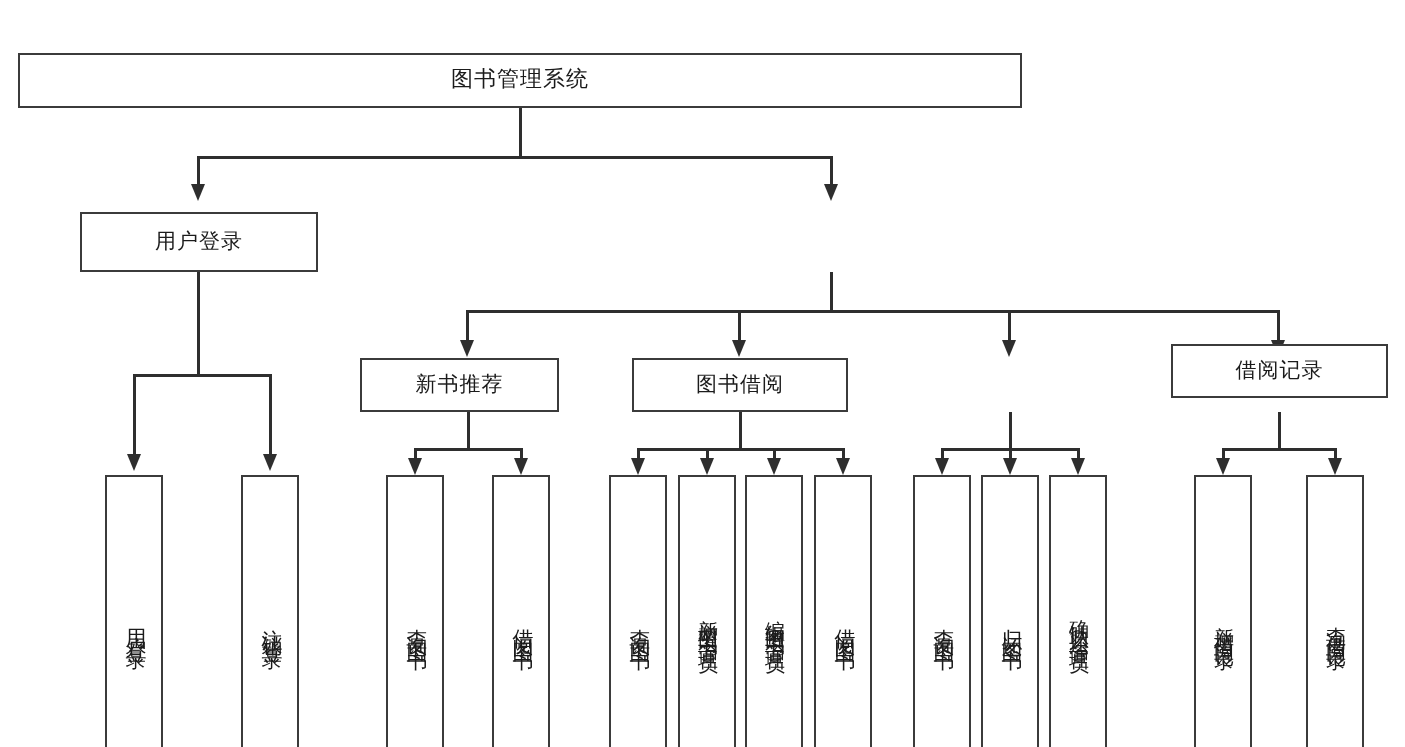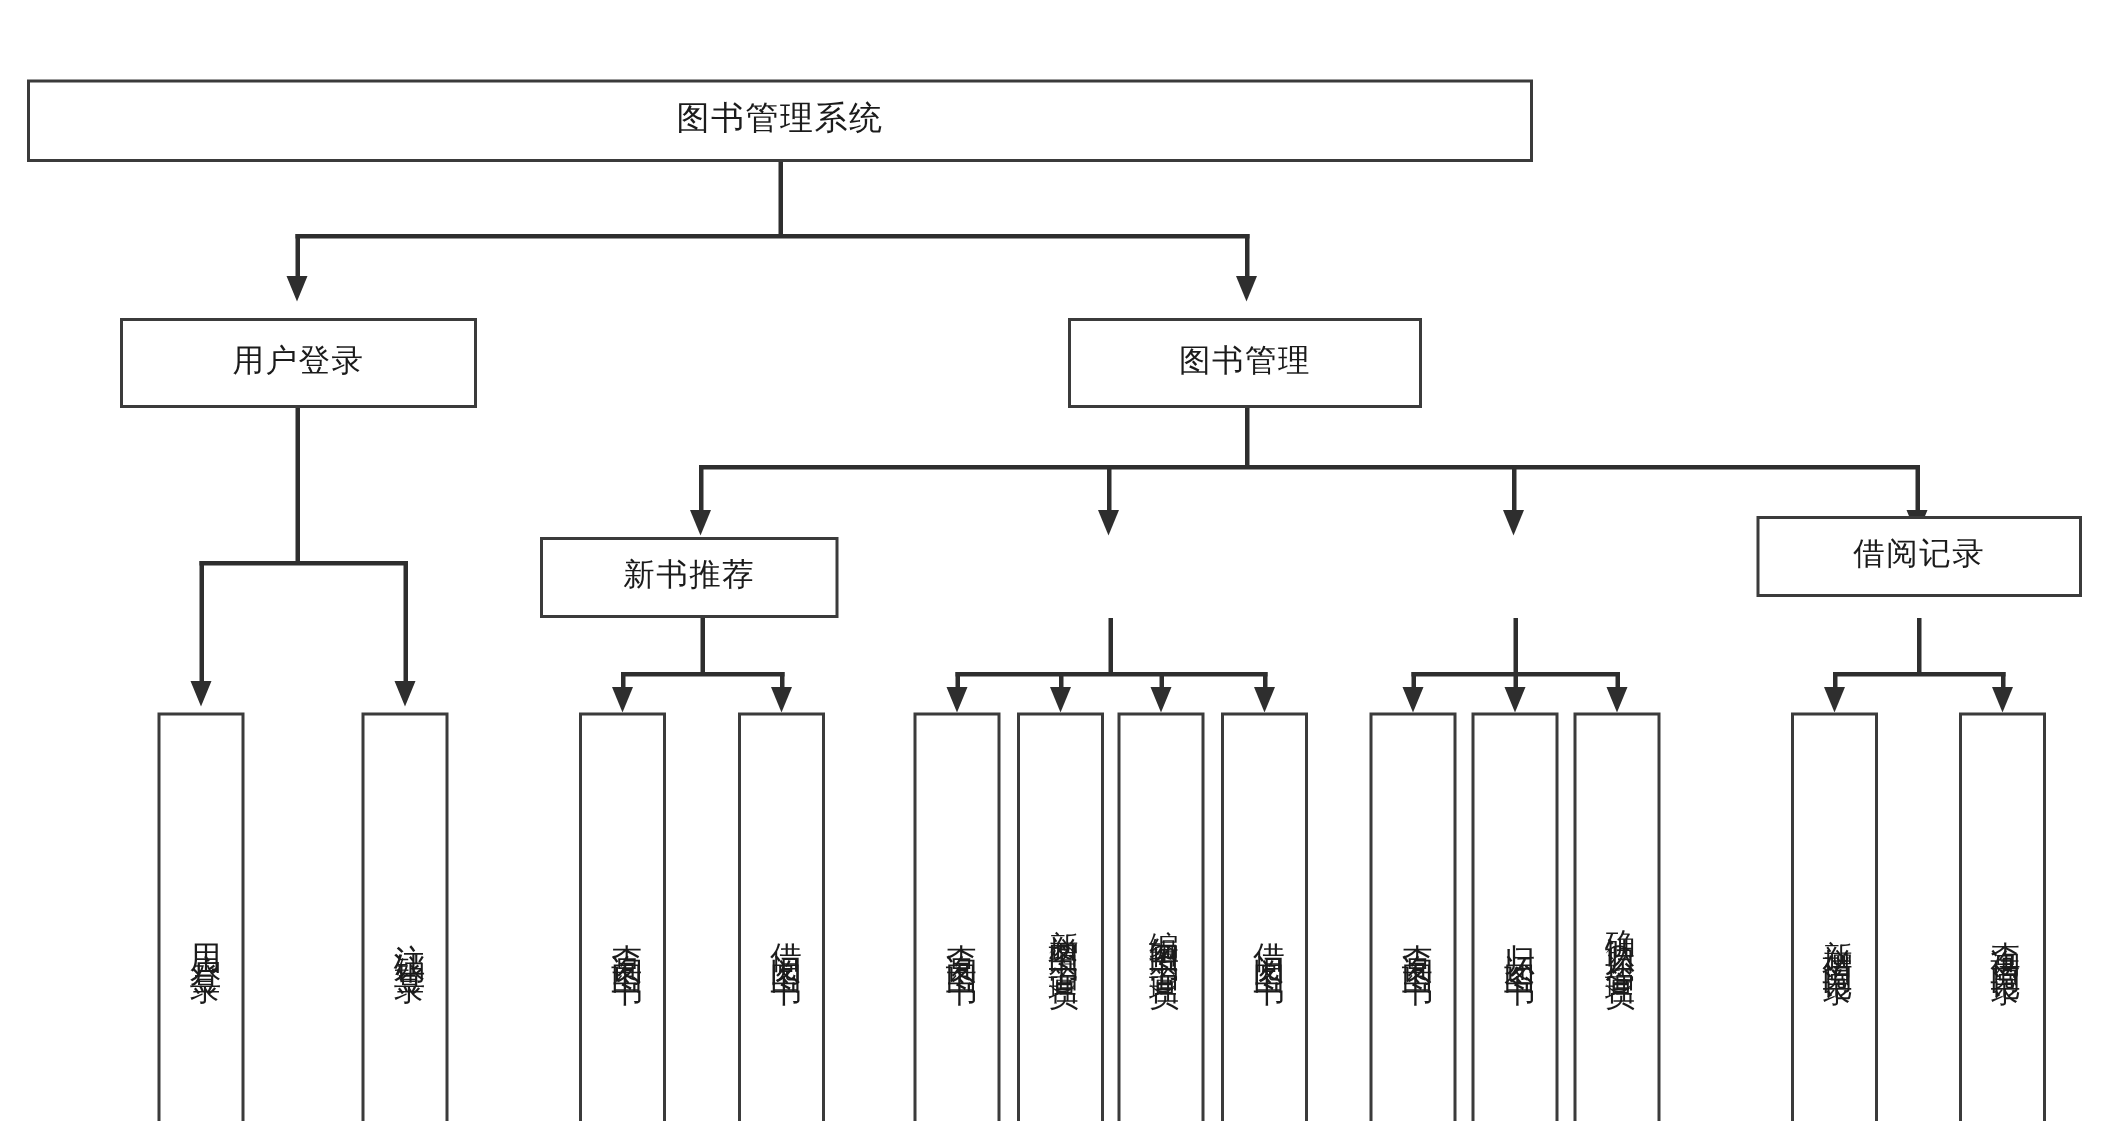--- a/index.html
+++ b/index.html
@@ -101,23 +101,20 @@
   <div class="line vline" style="left:197px; top:116px; width:3px; height:30px;"></div>
   <div class="arrow" style="left:191px; top:144px;"></div>
 
   <div class="line vline" style="left:830px; top:116px; width:3px; height:30px;"></div>
   <div class="arrow" style="left:824px; top:144px;"></div>
 
   <div class="node h" style="left:80px; top:172px; width:238px; height:60px;">
     <span>用户登录</span>
   </div>
 
-  <div class="node h" style="left:712px; top:172px; width:236px; height:60px;">
-    <span>图书管理</span>
-  </div>
 
   <div class="line vline" style="left:197px; top:232px; width:3px; height:104px;"></div>
   <div class="line hline" style="left:133px; top:334px; width:139px; height:3px;"></div>
   <div class="line vline" style="left:133px; top:334px; width:3px; height:82px;"></div>
   <div class="arrow" style="left:127px; top:414px;"></div>
   <div class="line vline" style="left:269px; top:334px; width:3px; height:82px;"></div>
   <div class="arrow" style="left:263px; top:414px;"></div>
 
   <div class="line vline" style="left:830px; top:232px; width:3px; height:40px;"></div>
   <div class="line hline" style="left:466px; top:270px; width:814px; height:3px;"></div>
@@ -129,20 +126,23 @@
   <div class="arrow" style="left:732px; top:300px;"></div>
 
   <div class="line vline" style="left:1008px; top:270px; width:3px; height:32px;"></div>
   <div class="arrow" style="left:1002px; top:300px;"></div>
 
   <div class="line vline" style="left:1277px; top:270px; width:3px; height:32px;"></div>
   <div class="arrow" style="left:1271px; top:300px;"></div>
 
   <div class="node h" style="left:360px; top:318px; width:199px; height:54px;">
     <span>新书推荐</span>
+  </div>
+  <div class="node h" style="left:632px; top:318px; width:216px; height:54px;">
+    <span>图书借阅</span>
   </div>
   <div class="node h" style="left:1171px; top:304px; width:217px; height:54px;">
     <span>借阅记录</span>
   </div>
 
   <div class="line vline" style="left:467px; top:372px; width:3px; height:38px;"></div>
   <div class="line hline" style="left:414px; top:408px; width:109px; height:3px;"></div>
   <div class="line vline" style="left:414px; top:408px; width:3px; height:12px;"></div>
   <div class="arrow" style="left:408px; top:418px;"></div>
   <div class="line vline" style="left:520px; top:408px; width:3px; height:12px;"></div>

